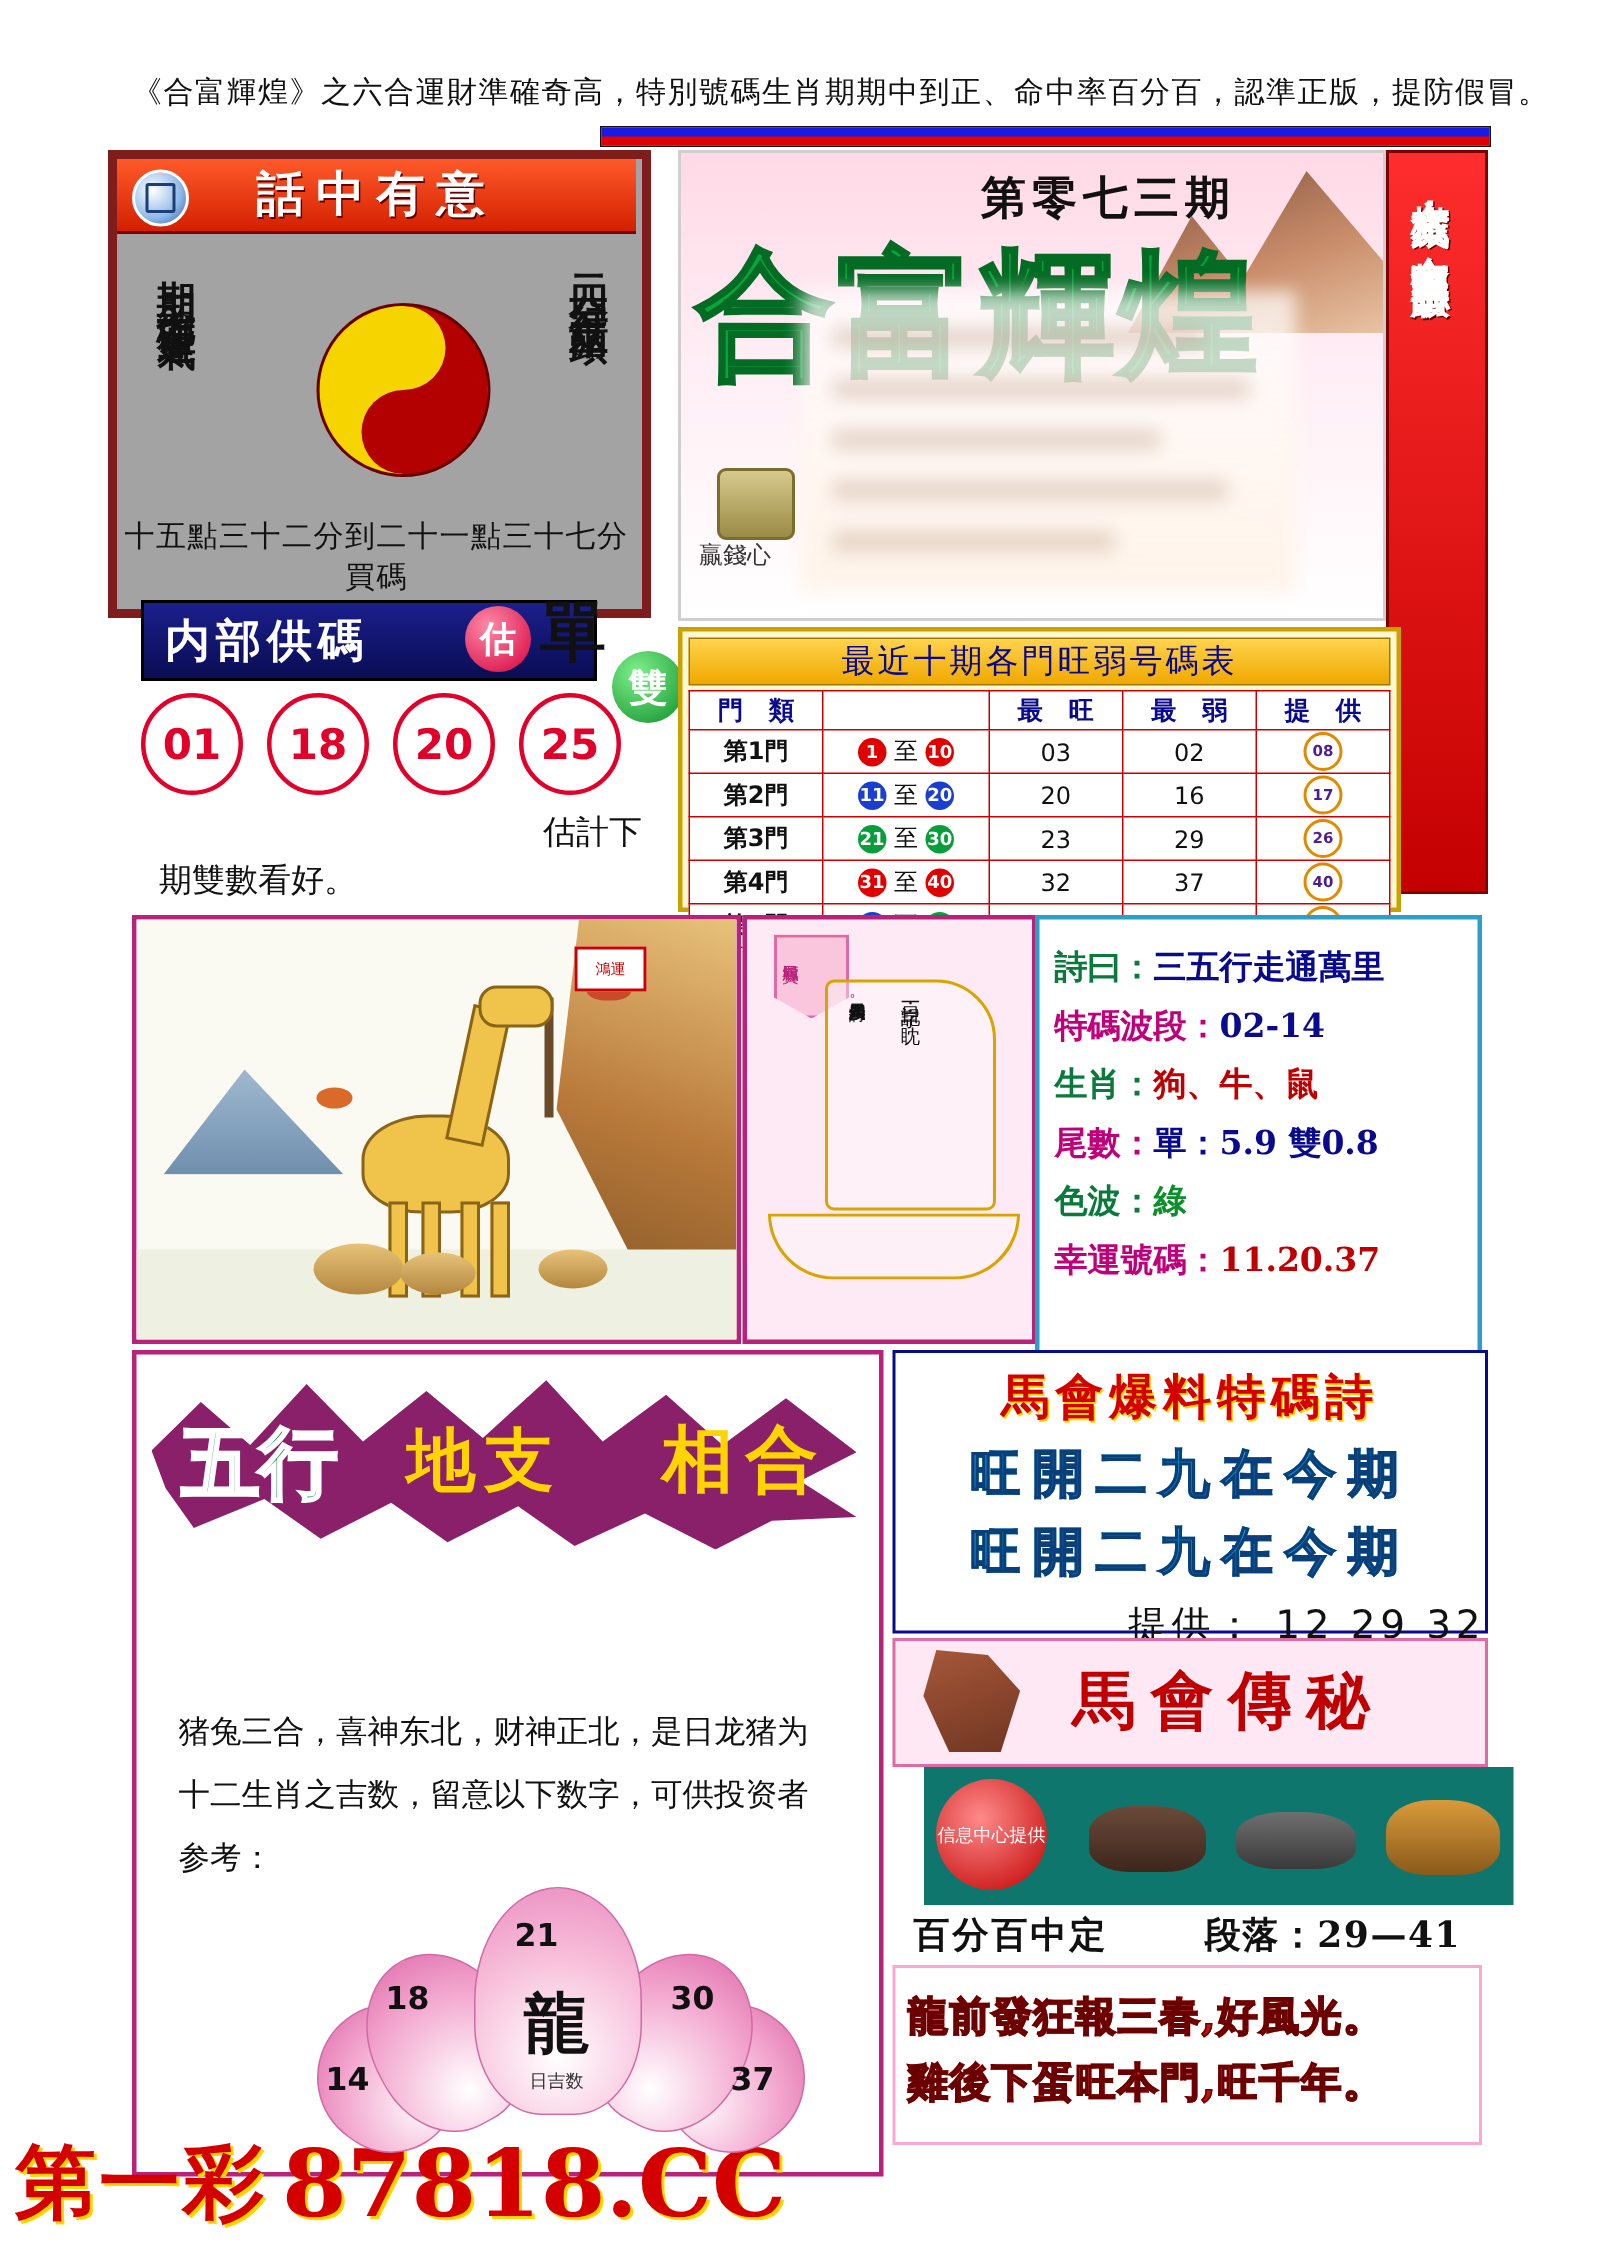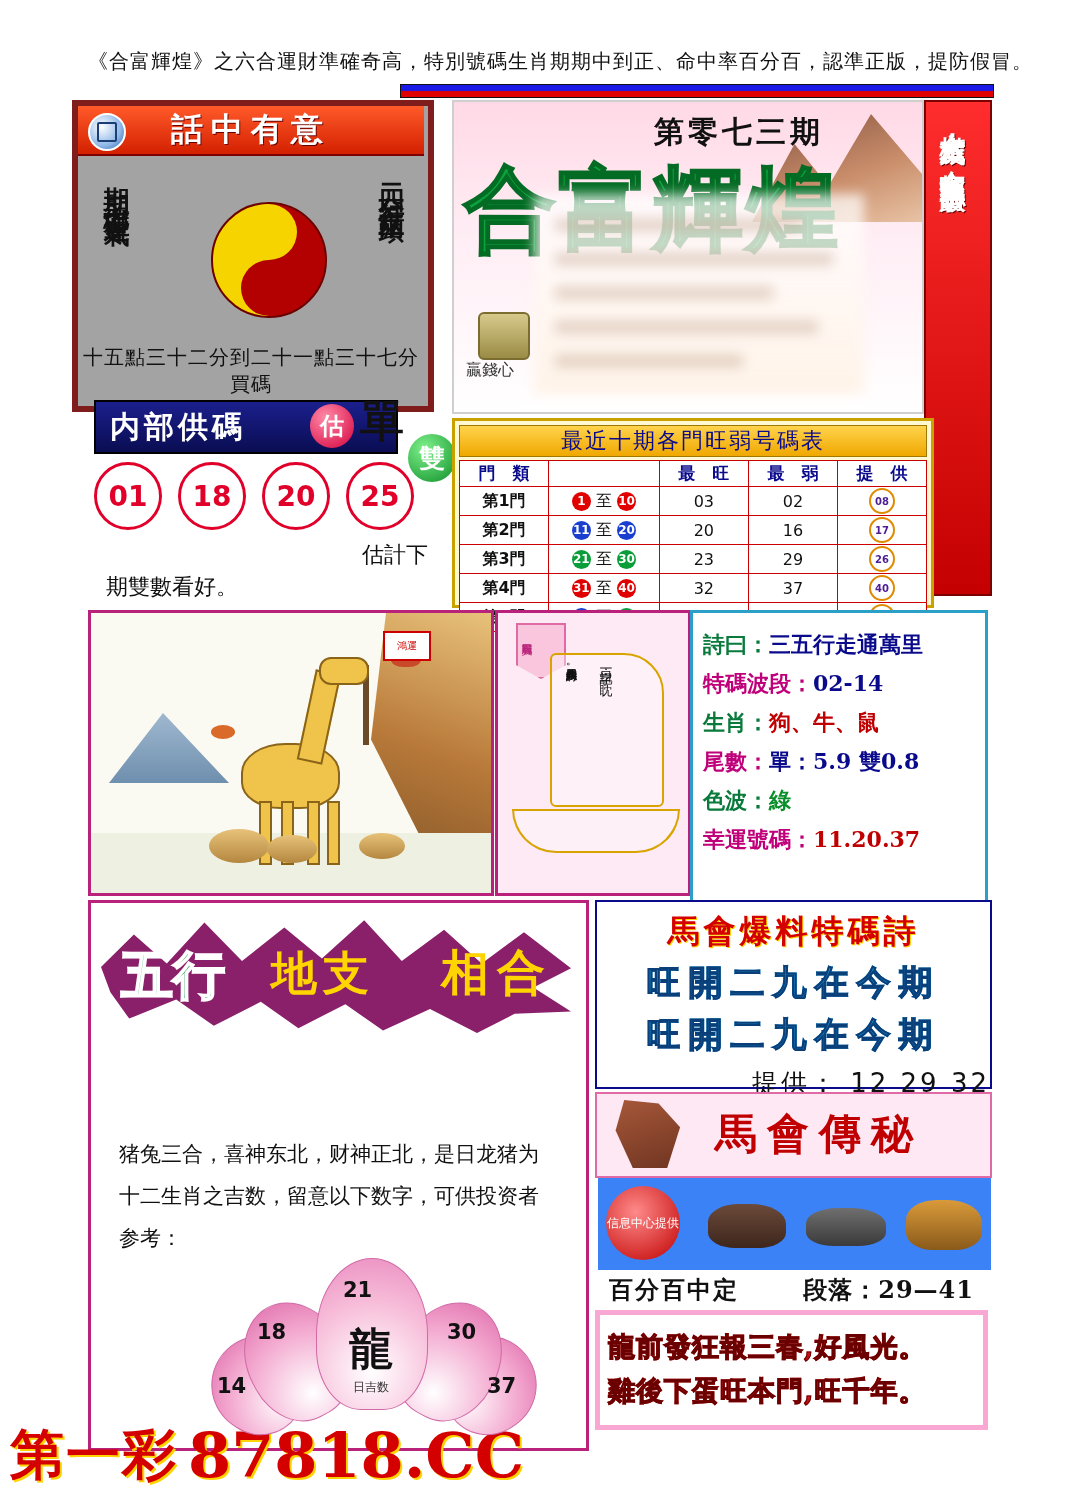--- a/index.html
+++ b/index.html
@@ -327,21 +327,21 @@
   .horse-head{
     position:absolute;left:10px;top:6px;width:86px;height:68px;
     background:linear-gradient(160deg,#a8593a,#6d3320);
     clip-path:polygon(20% 0,60% 5%,85% 40%,70% 100%,30% 100%,10% 45%);
   }
   .horse-title{
     position:absolute;left:118px;top:12px;font-size:42px;font-weight:bold;color:#c00000;
     letter-spacing:10px;font-family:"DejaVu Serif","Liberation Serif",serif;
   }
   .animalbox{
-    position:absolute;left:598px;top:1178px;width:393px;height:92px;background:#3b82f6;
+    position:absolute;left:616px;top:1178px;width:393px;height:92px;background:#0f766e;
   }
   .seal{
     position:absolute;left:8px;top:8px;width:74px;height:74px;border-radius:50%;
     background:radial-gradient(circle at 40% 35%,#ff8a8a,#c00000);
     color:#fff;font-size:12px;display:flex;align-items:center;justify-content:center;
     text-align:center;line-height:1.25;
   }
   .ani{position:absolute;border-radius:40% 45% 35% 35%;}
   .ani-pig{left:110px;top:26px;width:78px;height:44px;background:linear-gradient(to bottom,#6b4a3a,#3d261c);}
   .ani-rat{left:208px;top:30px;width:80px;height:38px;background:linear-gradient(to bottom,#6f6f6f,#3a3a3a);}
@@ -351,21 +351,21 @@
     position:absolute;left:595px;top:1272px;width:393px;height:36px;
     display:flex;align-items:center;justify-content:space-between;padding:0 14px;box-sizing:border-box;
   }
   .l100a{font-size:24px;font-weight:bold;color:#111;letter-spacing:2px;
     font-family:"DejaVu Serif","Liberation Serif",serif;}
   .l100b{font-size:24px;font-weight:bold;color:#111;letter-spacing:1px;
     font-family:"DejaVu Serif","Liberation Serif",serif;}
 
   .couplet{
     position:absolute;left:595px;top:1310px;width:393px;height:120px;
-    border:5px solid #f9a8d4;background:#fff;padding:6px 8px;box-sizing:border-box;
+    border:2px solid #f9a8d4;background:#fff;padding:6px 8px;box-sizing:border-box;
   }
   .cp-line{
     font-size:27px;font-weight:bold;margin:8px 0;letter-spacing:1px;white-space:nowrap;
     font-family:"DejaVu Serif","Liberation Serif",serif;
     background:linear-gradient(to bottom,#ff4d4d,#a80000);
     -webkit-background-clip:text;background-clip:text;color:transparent;
     -webkit-text-stroke:1px #6b0000;
   }
 
   

